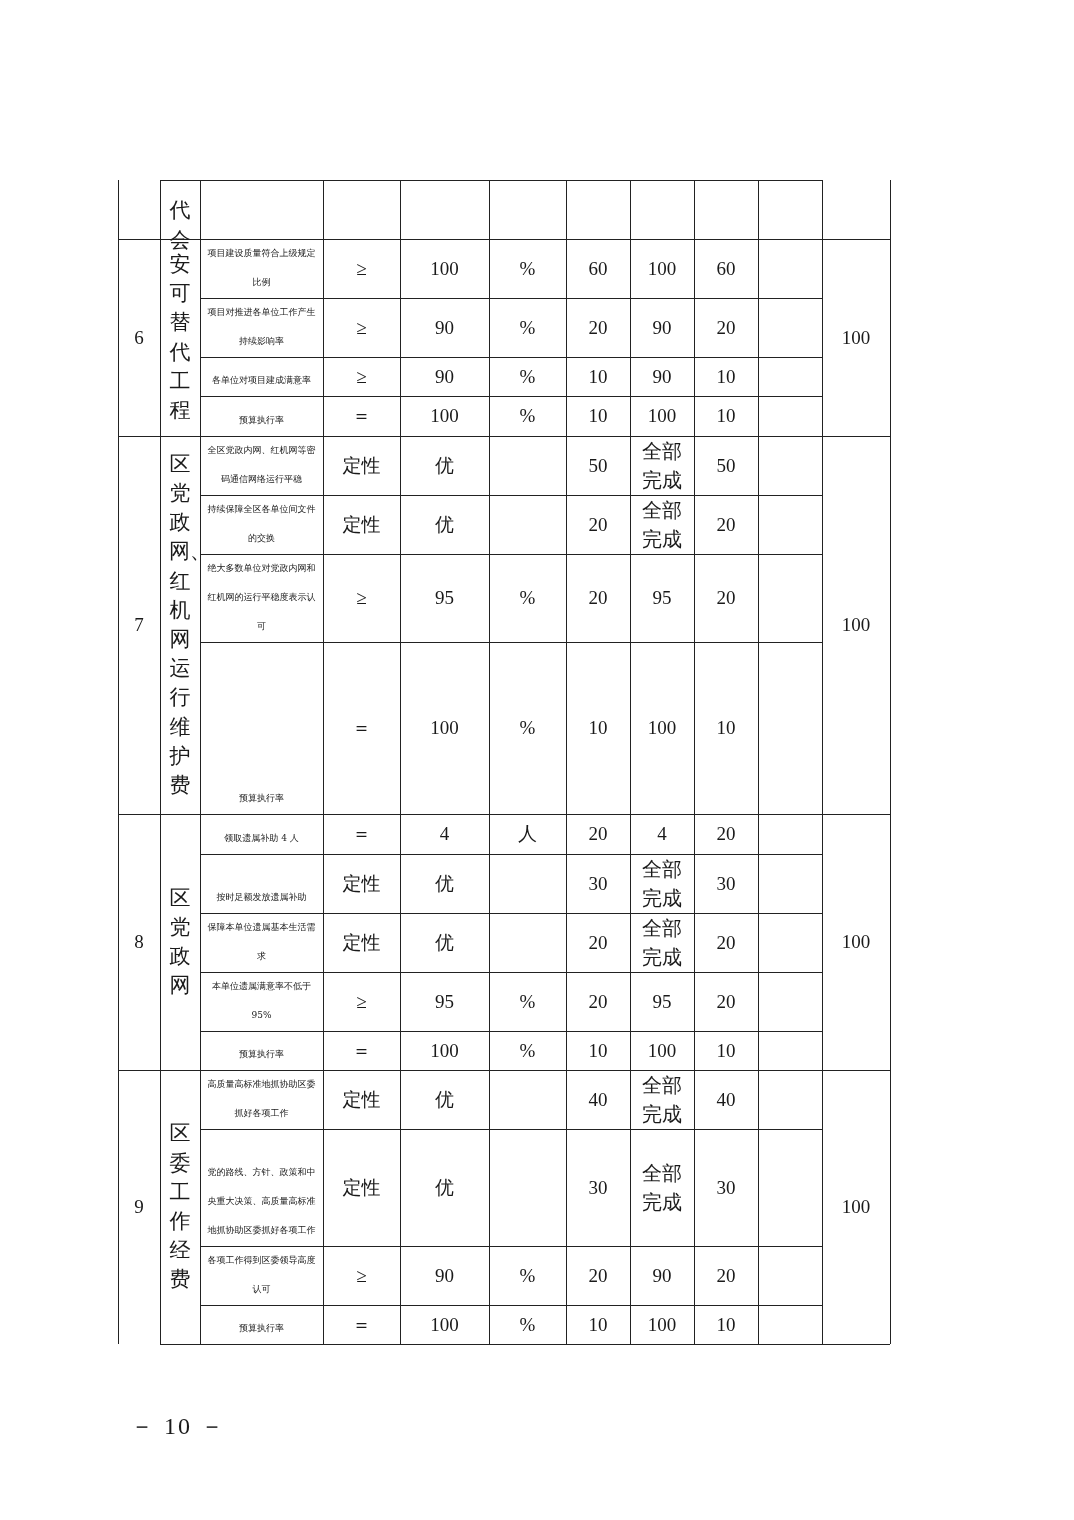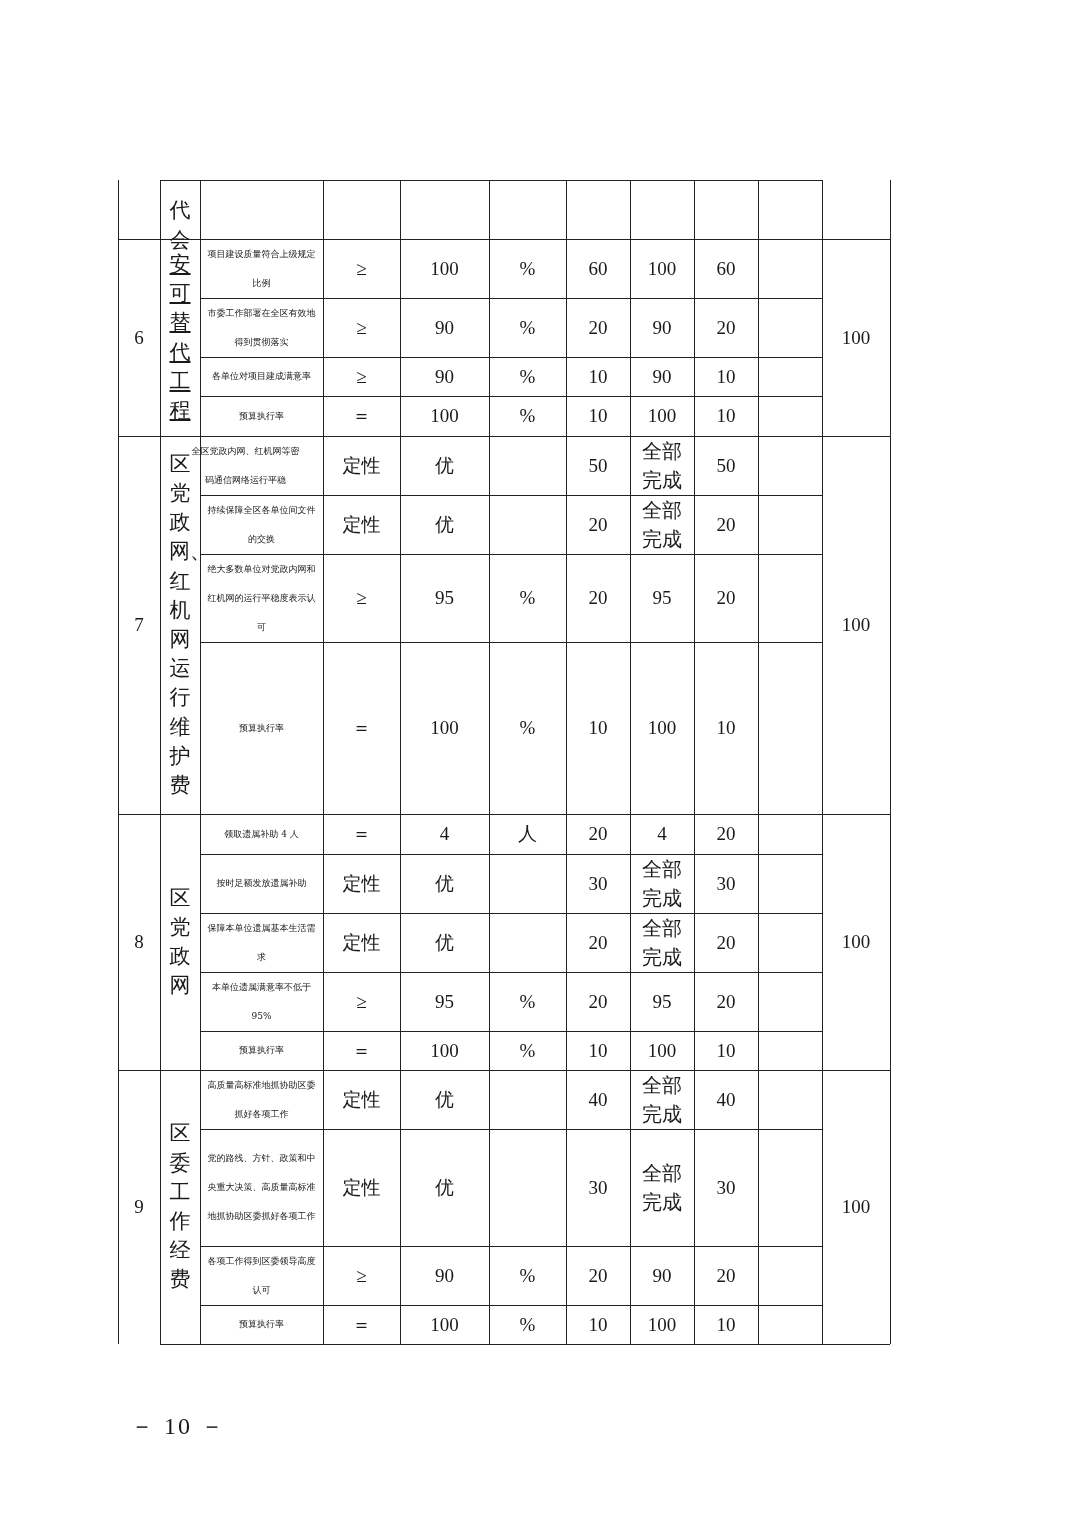--- a/index.html
+++ b/index.html
@@ -5,21 +5,21 @@
   html, body { margin: 0; padding: 0; background: #ffffff; }
   body { width: 1074px; height: 1520px; position: relative; overflow: hidden;
          font-family: "DejaVu Serif", "Liberation Serif", serif; color: #1a1a1a; }
   .page { position: absolute; left: 0; top: 0; width: 1074px; height: 1520px; }
   .hl { position: absolute; height: 0; border-top: 1.3px solid #222; }
   .vl { position: absolute; width: 0; border-left: 1.3px solid #222; }
   .cell { position: absolute; display: flex; align-items: center; justify-content: center;
           text-align: center; box-sizing: border-box; }
   .big { font-size: 19px; font-family: "Liberation Serif", "DejaVu Serif", serif; }
   .cjk { font-size: 19px; }
-  .small { font-size: 9px; line-height: 29px; padding: 7px 6px; }
+  .small { font-size: 9px; line-height: 29px; padding: 1px 6px; align-items: flex-end; }
   .vert { font-size: 21px; line-height: 29.2px; writing-mode: horizontal-tb; word-break: break-all;
           width: 22px; }
   .stack { font-size: 20px; line-height: 29px; width: 40px; word-break: break-all; }
   .pagenum { position: absolute; left: 130px; top: 1410px; font-size: 24px;
              font-family: "Liberation Serif", "DejaVu Serif", serif; letter-spacing: 2px; }
 </style>
 </head>
 <body>
 
 <div class="page">
@@ -44,21 +44,21 @@
       <div class="hl" style="left: 118px; top: 1070px; width: 772px;"></div>
       <div class="cell" style="left: 160px; top: 180px; width: 40px; height: 59px; margin-top: 16px;">
         <span class="vert" style="display: block; width: 22px;">代会</span>
       </div>
       <div class="hl" style="left: 200px; top: 298px; width: 622px;"></div>
       <div class="hl" style="left: 200px; top: 357px; width: 622px;"></div>
       <div class="hl" style="left: 200px; top: 396px; width: 622px;"></div>
       <div class="cell big" style="left: 118px; top: 239px; width: 42px; height: 197px;">
         <span>6</span>
       </div>
-      <div class="cell" style="left: 160px; top: 239px; width: 40px; height: 197px; text-decoration: underline;">
+      <div class="cell" style="left: 160px; top: 239px; width: 40px; height: 197px;">
         <span class="vert" style="display: block; width: 22px;">安可替代工程</span>
       </div>
       <div class="cell big" style="left: 822px; top: 239px; width: 68px; height: 197px;">
         <span>100</span>
       </div>
       <div class="cell small" style="left: 200px; top: 239px; width: 123px; height: 59px;">
         <span>项目建设质量符合上级规定比例</span>
       </div>
       <div class="cell big" style="left: 323px; top: 239px; width: 77px; height: 59px;">
         <span>≥</span>
@@ -75,21 +75,21 @@
       <div class="cell big" style="left: 630px; top: 239px; width: 64px; height: 59px;">
         <span>100</span>
       </div>
       <div class="cell big" style="left: 694px; top: 239px; width: 64px; height: 59px;">
         <span>60</span>
       </div>
       <div class="cell big" style="left: 758px; top: 239px; width: 64px; height: 59px;">
         <span></span>
       </div>
       <div class="cell small" style="left: 200px; top: 298px; width: 123px; height: 59px;">
-        <span>市委工作部署在全区有效地得到贯彻落实</span>
+        <span>项目对推进各单位工作产生持续影响率</span>
       </div>
       <div class="cell big" style="left: 323px; top: 298px; width: 77px; height: 59px;">
         <span>≥</span>
       </div>
       <div class="cell big" style="left: 400px; top: 298px; width: 89px; height: 59px;">
         <span>90</span>
       </div>
       <div class="cell big" style="left: 489px; top: 298px; width: 77px; height: 59px;">
         <span>%</span>
       </div>
@@ -158,21 +158,21 @@
       <div class="hl" style="left: 200px; top: 642px; width: 622px;"></div>
       <div class="cell big" style="left: 118px; top: 436px; width: 42px; height: 378px;">
         <span>7</span>
       </div>
       <div class="cell" style="left: 160px; top: 436px; width: 40px; height: 378px;">
         <span class="vert" style="display: block; width: 22px;">区党政网、红机网运行维护费</span>
       </div>
       <div class="cell big" style="left: 822px; top: 436px; width: 68px; height: 378px;">
         <span>100</span>
       </div>
-      <div class="cell small" style="left: 184px; top: 436px; width: 123px; height: 59px;">
+      <div class="cell small" style="left: 200px; top: 436px; width: 123px; height: 59px;">
         <span>全区党政内网、红机网等密码通信网络运行平稳</span>
       </div>
       <div class="cell cjk" style="left: 323px; top: 436px; width: 77px; height: 59px;">
         <span>定性</span>
       </div>
       <div class="cell cjk" style="left: 400px; top: 436px; width: 89px; height: 59px;">
         <span>优</span>
       </div>
       <div class="cell big" style="left: 489px; top: 436px; width: 77px; height: 59px;">
         <span></span>

